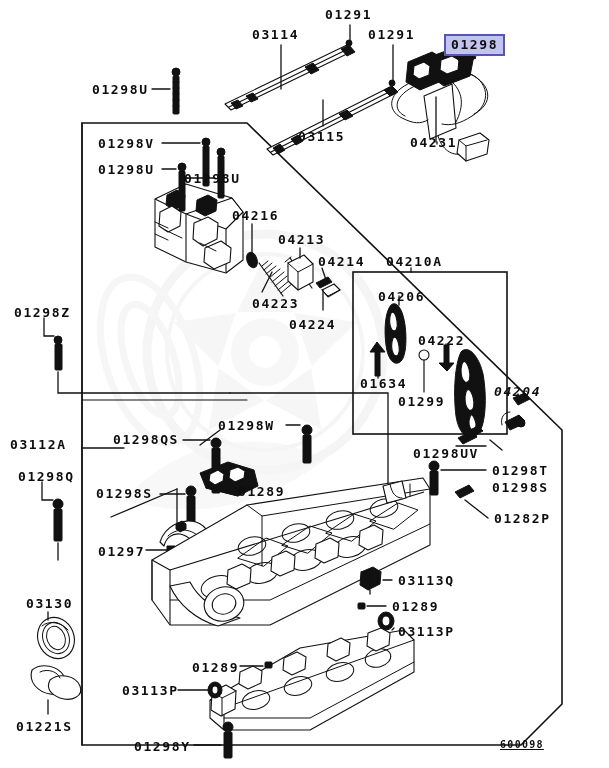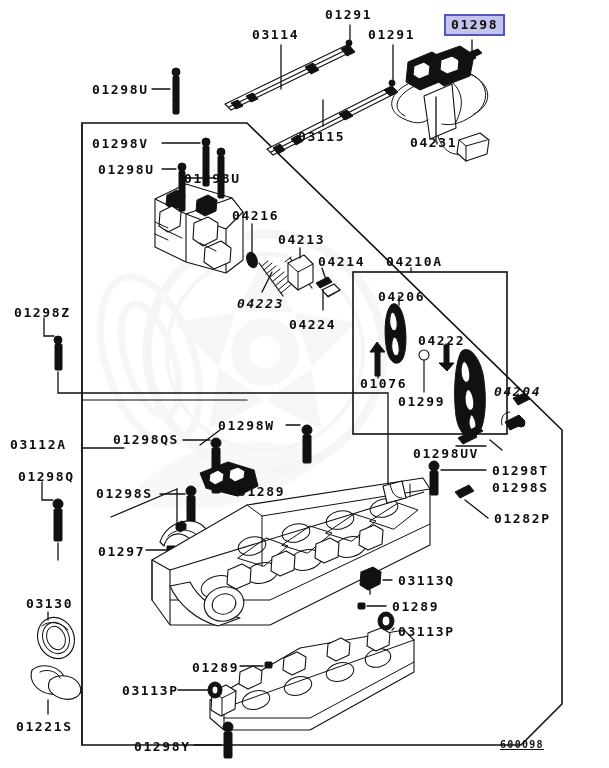--- a/index.html
+++ b/index.html
@@ -4,21 +4,21 @@
 <style>
   html,body{margin:0;padding:0;background:#ffffff;}
   body{width:609px;height:768px;overflow:hidden;
        font-family:"DejaVu Sans Mono","Liberation Mono",monospace;}
   #stage{position:relative;width:609px;height:616px;background:#fff;}
   svg.layer{position:absolute;left:0;top:0;width:609px;height:768px;}
   .lbl{position:absolute;white-space:nowrap;color:#0d0d0d;
        font-family:"DejaVu Sans Mono","Liberation Mono",monospace;
        font-size:13px;font-weight:700;letter-spacing:1.6px;line-height:1;}
   .lbl.hl{background:#c3c3ef;border:2px solid #5555bb;padding:2px 5px 3px 5px;
-          letter-spacing:1.6px;}
+          letter-spacing:1.6px;margin-top:20px;}
   .diagid{position:absolute;font-size:10px;font-weight:700;letter-spacing:1.3px;
           color:#111;font-family:"DejaVu Sans Mono","Liberation Mono",monospace;text-decoration:underline;}
   .wm{position:absolute;opacity:.055;}
 </style>
 </head>
 <body>
 
 <div id="stage">
 
   <svg class="layer wm" viewBox="0 0 609 768">
@@ -405,33 +405,33 @@
     <path class="lead" d="M370,594 L370,590"></path>
   </svg>
 
   <div class="lbl" style="left:325px;top:8px;">01291</div>
   <div class="lbl" style="left:252px;top:28px;">03114</div>
   <div class="lbl" style="left:368px;top:28px;">01291</div>
   <div class="lbl hl" style="left:444px;top:14px;">01298</div>
   <div class="lbl" style="left:92px;top:83px;">01298U</div>
   <div class="lbl" style="left:298px;top:130px;">03115</div>
   <div class="lbl" style="left:410px;top:136px;">04231</div>
-  <div class="lbl" style="left:92px;top:137px;">01298V</div>
+  <div class="lbl" style="left:98px;top:137px;">01298V</div>
   <div class="lbl" style="left:98px;top:163px;">01298U</div>
   <div class="lbl" style="left:184px;top:172px;">01298U</div>
   <div class="lbl" style="left:232px;top:209px;">04216</div>
   <div class="lbl" style="left:278px;top:233px;">04213</div>
   <div class="lbl" style="left:318px;top:255px;">04214</div>
   <div class="lbl" style="left:386px;top:255px;">04210A</div>
   <div class="lbl" style="left:378px;top:290px;">04206</div>
-  <div class="lbl" style="left:237px;top:297px;font-style:italic;">04223</div>
+  <div class="lbl" style="left:252px;top:297px;">04223</div>
   <div class="lbl" style="left:289px;top:318px;">04224</div>
   <div class="lbl" style="left:418px;top:334px;">04222</div>
   <div class="lbl" style="left:14px;top:306px;">01298Z</div>
-  <div class="lbl" style="left:360px;top:377px;">01076</div>
+  <div class="lbl" style="left:360px;top:377px;">01634</div>
   <div class="lbl" style="left:398px;top:395px;">01299</div>
   <div class="lbl" style="left:494px;top:385px;font-style:italic;">04204</div>
   <div class="lbl" style="left:218px;top:419px;">01298W</div>
   <div class="lbl" style="left:113px;top:433px;">01298QS</div>
   <div class="lbl" style="left:10px;top:438px;">03112A</div>
   <div class="lbl" style="left:413px;top:440px;margin-top:7px;">01298UV</div>
   <div class="lbl" style="left:492px;top:464px;">01298T</div>
   <div class="lbl" style="left:18px;top:470px;">01298Q</div>
   <div class="lbl" style="left:492px;top:481px;">01298S</div>
   <div class="lbl" style="left:96px;top:487px;">01298S</div>

